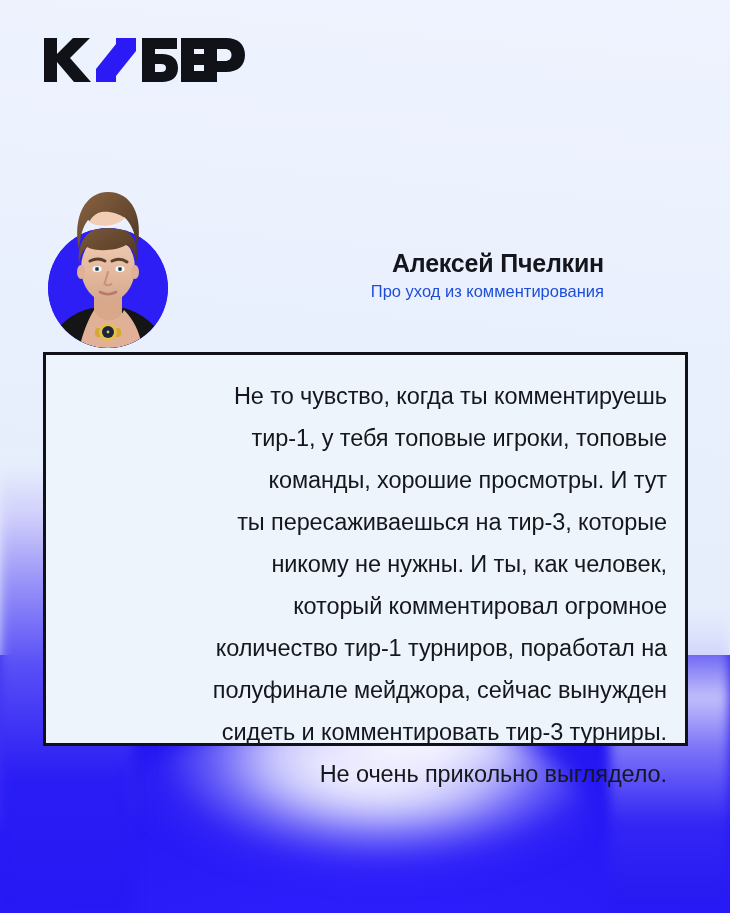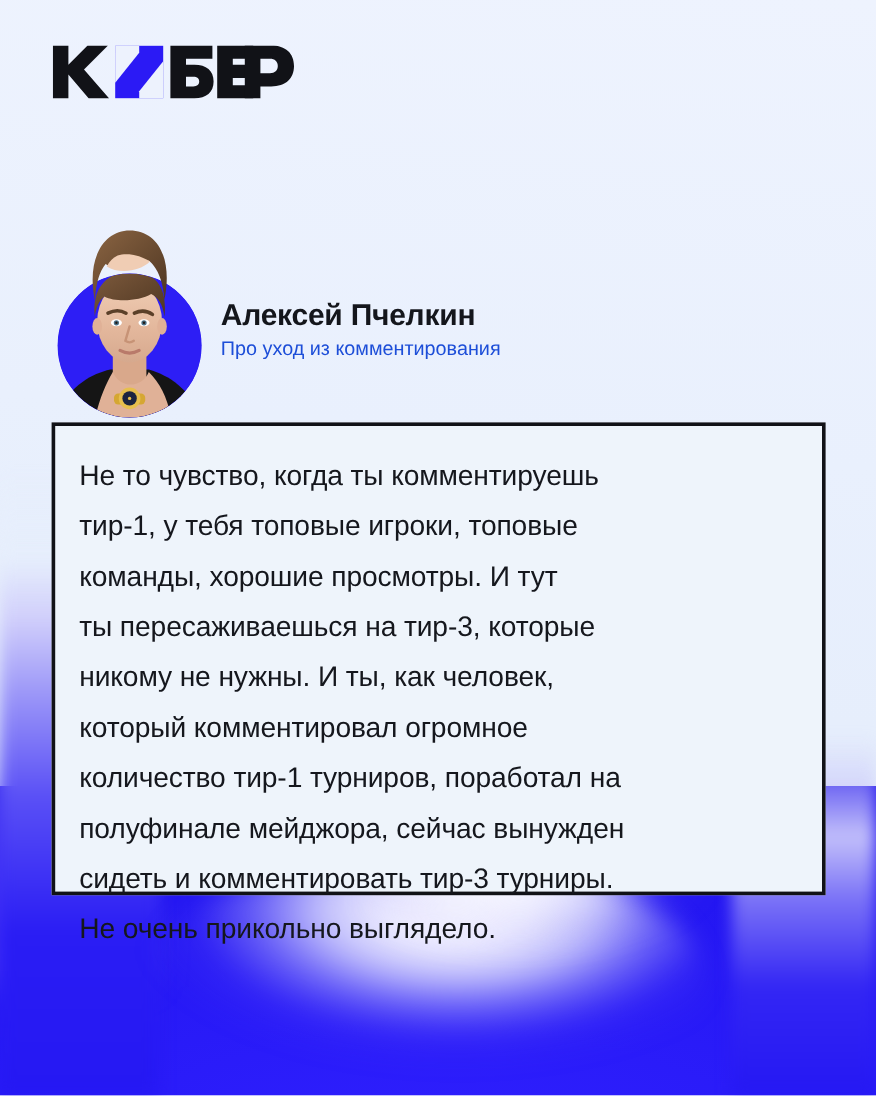--- a/index.html
+++ b/index.html
@@ -7,20 +7,21 @@
     padding: 0;
     background: #ffffff;
   }
   #card {
     position: relative;
     width: 730px;
     height: 913px;
     overflow: hidden;
     background: #edf2fd;
     font-family: "Liberation Sans", sans-serif;
+    text-align: right;
     -webkit-font-smoothing: antialiased;
   }
 
   
   .bg-base {
     position: absolute;
     inset: 0;
     background: linear-gradient(185deg, #eef3fe 0%, #e9f0fd 40%, #e6eefc 62%, #e4edfc 100%);
   }
   

